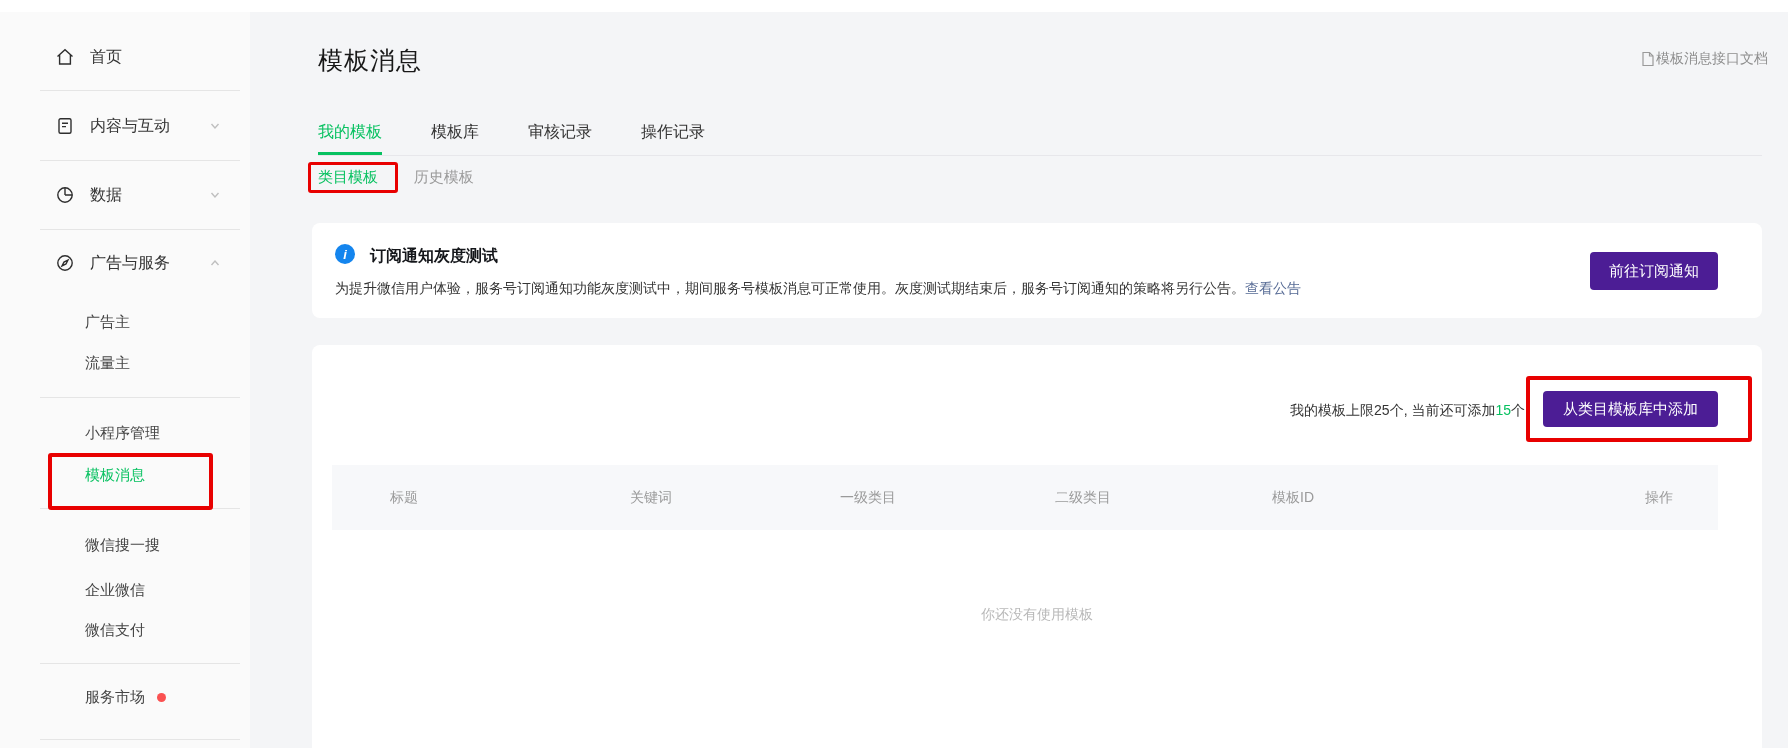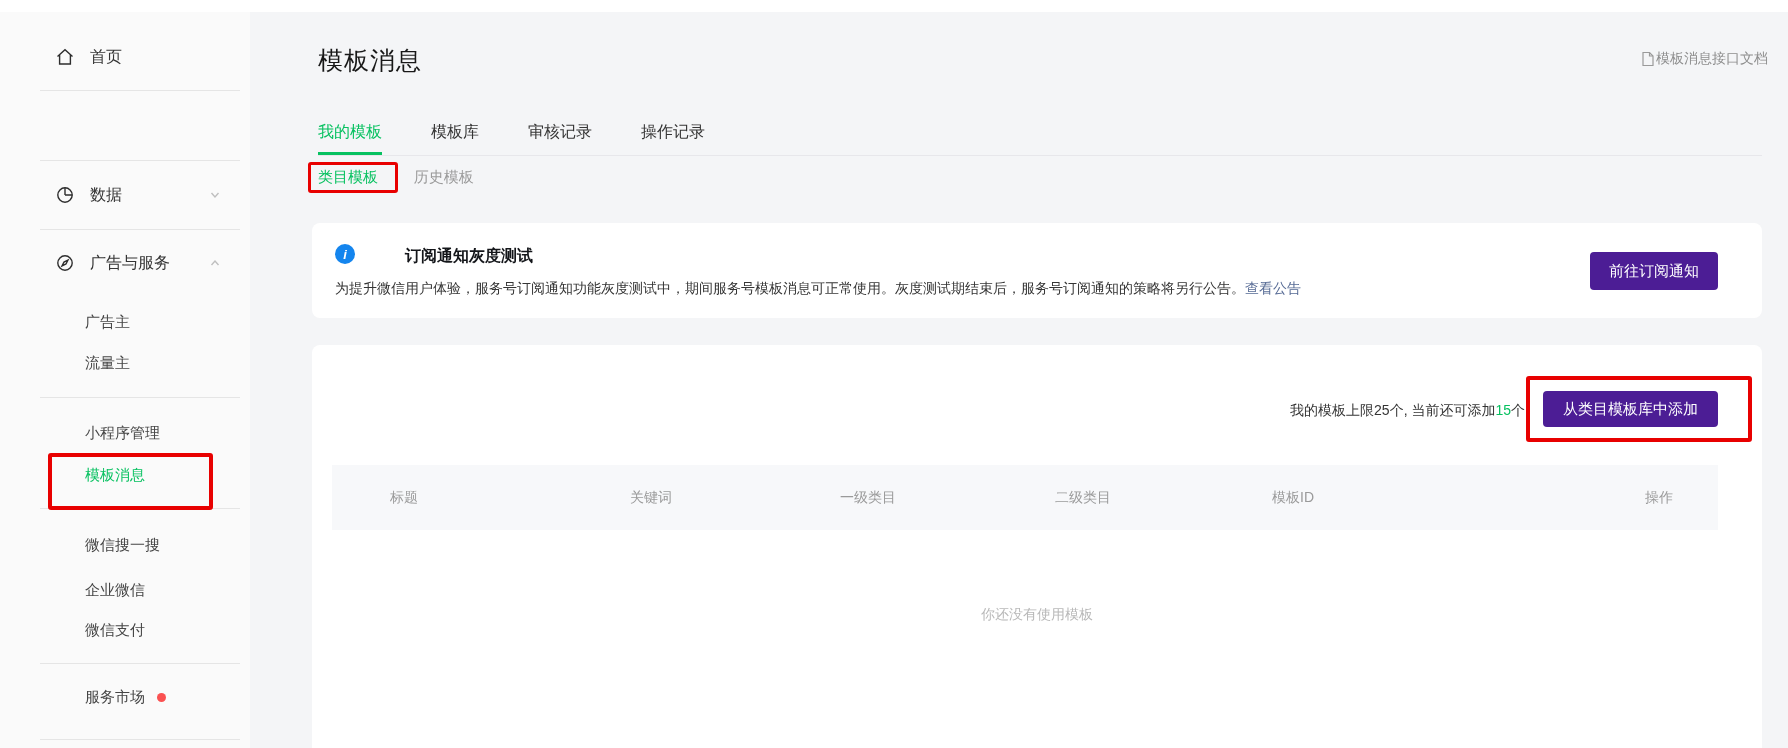--- a/index.html
+++ b/index.html
@@ -59,21 +59,21 @@
   .subtab-sep{color:#dcdcdc;font-size:14px;}
 
   
   .card{background:#ffffff;border-radius:8px;}
   .banner-card{left:312px;top:223px;width:1450px;height:95px;}
   .info-icon{
     left:335px;top:244px;width:20px;height:20px;border-radius:50%;
     background:#1485ee;color:#fff;font-size:13px;font-weight:bold;font-style:italic;
     display:flex;align-items:center;justify-content:center;line-height:1;
   }
-  .banner-title{left:370px;top:246px;font-size:16px;font-weight:600;color:#14161a;margin-left:35px;}
+  .banner-title{left:370px;top:246px;font-size:16px;font-weight:600;color:#14161a;}
   .banner-body{left:335px;top:280px;font-size:14px;color:#353535;white-space:nowrap;}
   .banner-link{color:#576b95;cursor:pointer;}
   .btn-green{
     background:#4c1d95;color:#ffffff;border:none;border-radius:4px;
     font-size:15px;font-family:inherit;cursor:pointer;
     display:flex;align-items:center;justify-content:center;box-sizing:border-box;
   }
   .btn-goto{left:1590px;top:252px;width:128px;height:38px;}
   .btn-add{left:1543px;top:391px;width:175px;height:36px;z-index:31;}
 
@@ -98,20 +98,34 @@
   <div class="abs nav-item" style="top:46px">
     <span class="nav-icon">
       <svg viewBox="0 0 20 20" fill="none" stroke="currentColor" stroke-width="1.4">
           <path d="M2.5 9.5 L10 2.8 L17.5 9.5 M4.6 8 V17 H15.4 V8"></path>
         </svg>
     </span>
     <span class="nav-label">首页</span>
   </div>
   <div class="abs nav-divider" style="top:90px"></div>
 
+  <div class="abs nav-item" style="top:115px">
+    <span class="nav-icon">
+      <svg viewBox="0 0 20 20" fill="none" stroke="currentColor" stroke-width="1.4">
+          <rect x="4" y="2.8" width="12" height="14.4" rx="1.5"></rect>
+          <path d="M7 7.2 H13 M7 10.6 H11"></path>
+        </svg>
+    </span>
+    <span class="nav-label">内容与互动</span>
+    <span class="chevron">
+      <svg viewBox="0 0 14 14" fill="none" stroke="currentColor" stroke-width="1.4">
+          <polyline points="3.5 5 7 9 10.5 5"></polyline>
+        </svg>
+    </span>
+  </div>
   <div class="abs nav-divider" style="top:160px"></div>
 
   <div class="abs nav-item" style="top:184px">
     <span class="nav-icon">
       <svg viewBox="0 0 20 20" fill="none" stroke="currentColor" stroke-width="1.4">
           <circle cx="10" cy="10" r="7.2"></circle>
           <path d="M10 10 V2.8 M10 10 H17.2"></path>
         </svg>
     </span>
     <span class="nav-label">数据</span>

